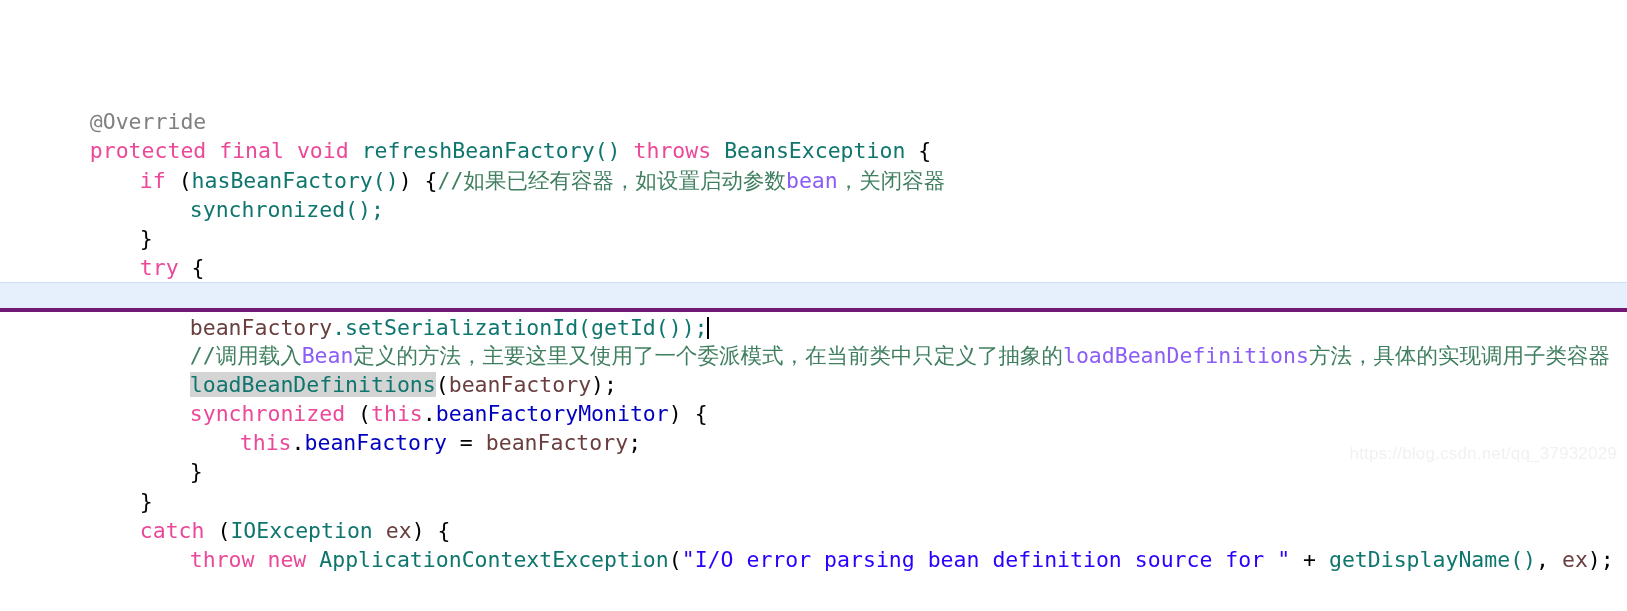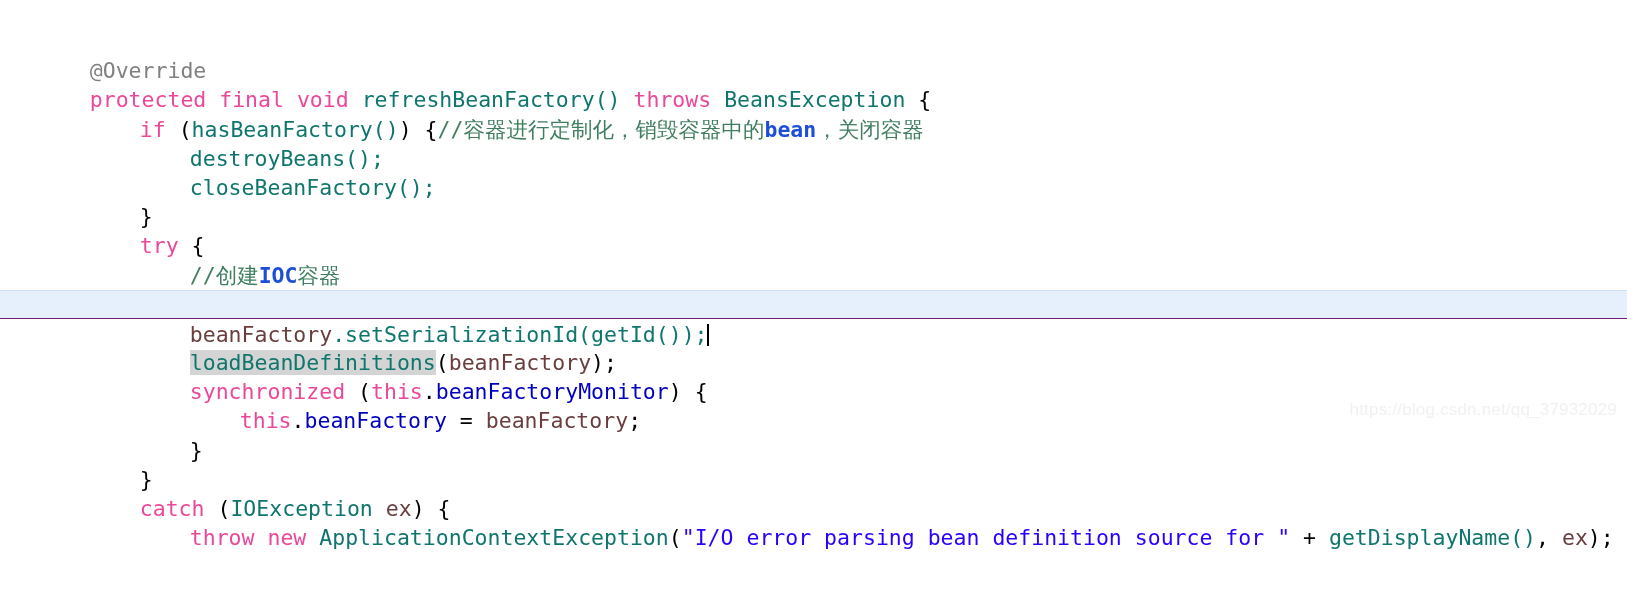--- a/index.html
+++ b/index.html
@@ -15,53 +15,54 @@
   }
 
   #editor {
     position: relative;
     width: 1627px;
     height: 432px;
     background: #ffffff;
     font-size: 21.5px;
     line-height: 29.2px;
     letter-spacing: 0px;
-    padding-top: 9px;
+    padding-top: 16px;
     box-sizing: border-box;
+    margin-top: 44px;
   }
 
   .code-line {
     position: relative;
     white-space: pre;
     height: 29.2px;
     padding-left: 38px;
     box-sizing: border-box;
     color: #000000;
   }
 
   .code-line.first-partial {
     height: 18px;
     overflow: hidden;
   }
 
   
   .code-line.current {
     background: #e6effc;
     border-top: 1px solid #cfe0f5;
-    border-bottom: 1px solid #701a75;
+    border-bottom: 4px solid #701a75;
     width: 1627px;
     margin-left: 0;
     padding-left: 38px;
   }
 
   
   .kw        { color: #ec4899; font-weight: normal; }   
   .anno      { color: #808080; }                      
   .cmt       { color: #3f7f5f; }                      
-  .cmt-b     { color: #1d4ed8; font-weight: bold; }   
+  .cmt-b     { color: #8b5cf6; font-weight: normal; }   
   .str       { color: #2a00ff; }                      
   .type      { color: #0f766e; }                      
   .local     { color: #6a3e3e; }                      
   .field     { color: #0000c0; }                      
   .plain     { color: #000000; }                      
   .occ       { background: #d4d4d4; }                 
 
   .caret {
     display: inline-block;
     width: 0;
@@ -93,53 +94,50 @@
 
   <div class="code-line" style="padding-left:38px;">
     <span class="anno">@Override</span>
   </div>
 
   <div class="code-line" style="padding-left:38px;">
     <span class="kw">protected</span><span class="plain"> </span><span class="kw">final</span><span class="plain"> </span><span class="kw">void</span><span class="plain"> </span><span class="type">refreshBeanFactory()</span><span class="plain"> </span><span class="kw">throws</span><span class="plain"> </span><span class="type">BeansException</span><span class="plain"> </span><span class="plain">{</span>
   </div>
 
   <div class="code-line" style="padding-left:88px;">
-    <span class="kw">if</span><span class="plain"> </span><span class="plain">(</span><span class="type">hasBeanFactory()</span><span class="plain">)</span><span class="plain"> </span><span class="plain">{</span><span class="cmt">//容器进行定制化，销毁容器中的</span><span class="cmt-b">bean</span><span class="cmt">，关闭容器</span>
+    <span class="kw">if</span><span class="plain"> </span><span class="plain">(</span><span class="type">hasBeanFactory()</span><span class="plain">)</span><span class="plain"> </span><span class="plain">{</span><span class="cmt">//如果已经有容器，如设置启动参数</span><span class="cmt-b">bean</span><span class="cmt">，关闭容器</span>
   </div>
 
   <div class="code-line" style="padding-left:138px;">
-    <span class="type">destroyBeans();</span>
+    <span class="type">synchronized();</span>
   </div>
 
-  <div class="code-line" style="padding-left:138px;">
-    <span class="type">closeBeanFactory();</span>
-  </div>
 
   <div class="code-line" style="padding-left:88px;">
     <span class="plain">}</span>
   </div>
 
   <div class="code-line" style="padding-left:88px;">
     <span class="kw">try</span><span class="plain"> </span><span class="plain">{</span>
   </div>
 
-  <div class="code-line" style="padding-left:138px;">
-    <span class="cmt">//创建</span><span class="cmt-b">IOC</span><span class="cmt">容器</span>
-  </div>
 
   <div class="code-line" style="padding-left:138px;">
     <span class="type">DefaultListableBeanFactory</span><span class="plain"> </span><span class="local">beanFactory</span><span class="plain"> </span><span class="plain">=</span><span class="plain"> </span><span class="type">createBeanFactory();</span>
   </div>
 
   <div class="code-line current">
     <span style="display:inline-block;width:100px;"></span><span class="local">beanFactory</span><span class="type">.setSerializationId(</span><span class="type">getId());</span><span class="caret"></span>
   </div>
 
 
 
+  <div class="code-line" style="padding-left:138px;">
+    <span class="cmt">//调用载入</span><span class="cmt-b">Bean</span><span class="cmt">定义的方法，主要这里又使用了一个委派模式，在当前类中只定义了抽象的</span><span class="cmt-b">loadBeanDefinitions</span><span class="cmt">方法，具体的实现调用子类容器</span>
+  </div>
 
   <div class="code-line" style="padding-left:138px;">
     <span class="type occ">loadBeanDefinitions</span><span class="plain">(</span><span class="local">beanFactory</span><span class="plain">)</span><span class="plain">;</span>
   </div>
 
   <div class="code-line" style="padding-left:138px;">
     <span class="kw">synchronized</span><span class="plain"> </span><span class="plain">(</span><span class="kw">this</span><span class="plain">.</span><span class="field">beanFactoryMonitor</span><span class="plain">)</span><span class="plain"> </span><span class="plain">{</span>
   </div>
 
   <div class="code-line" style="padding-left:188px;">

